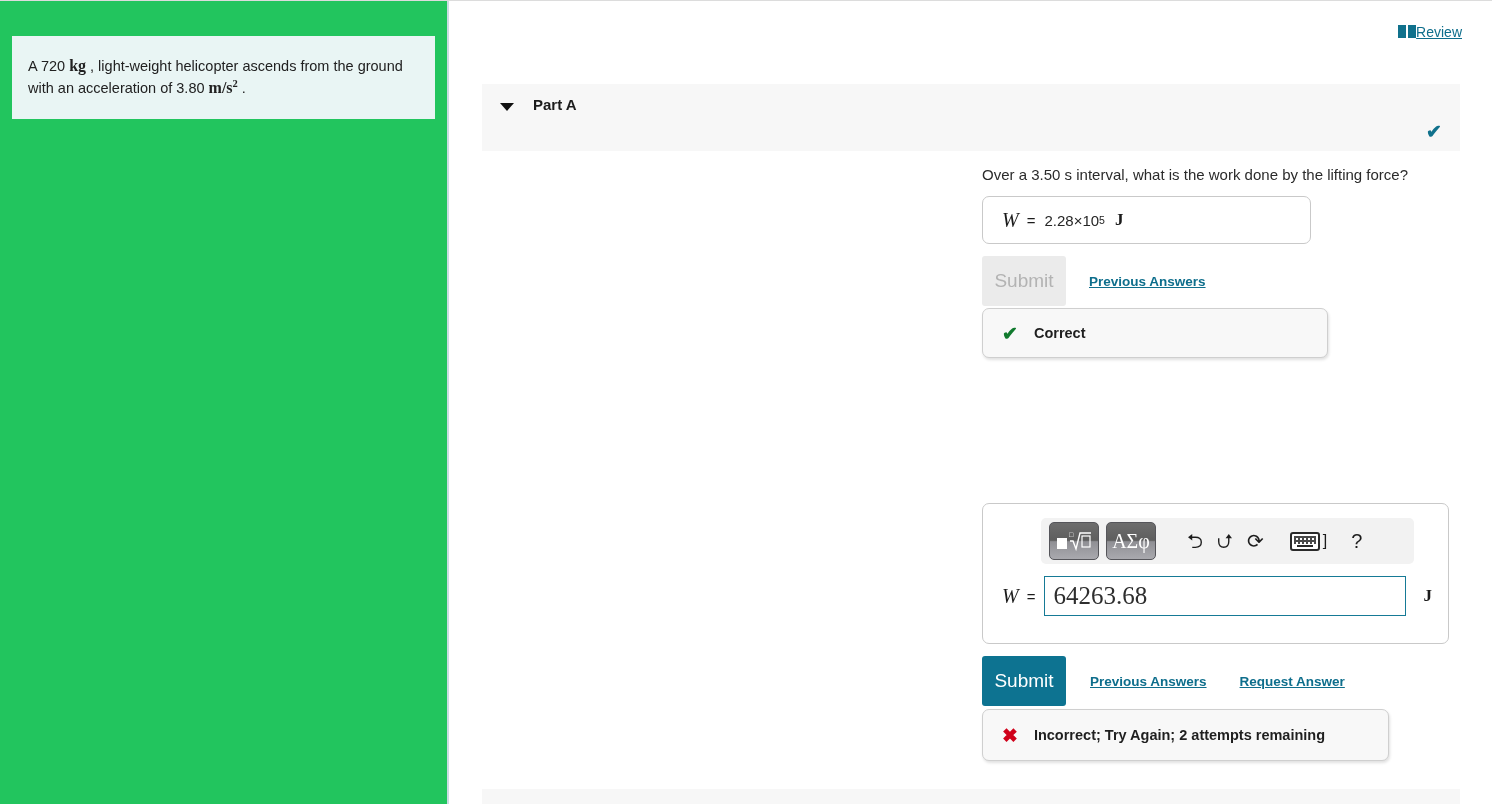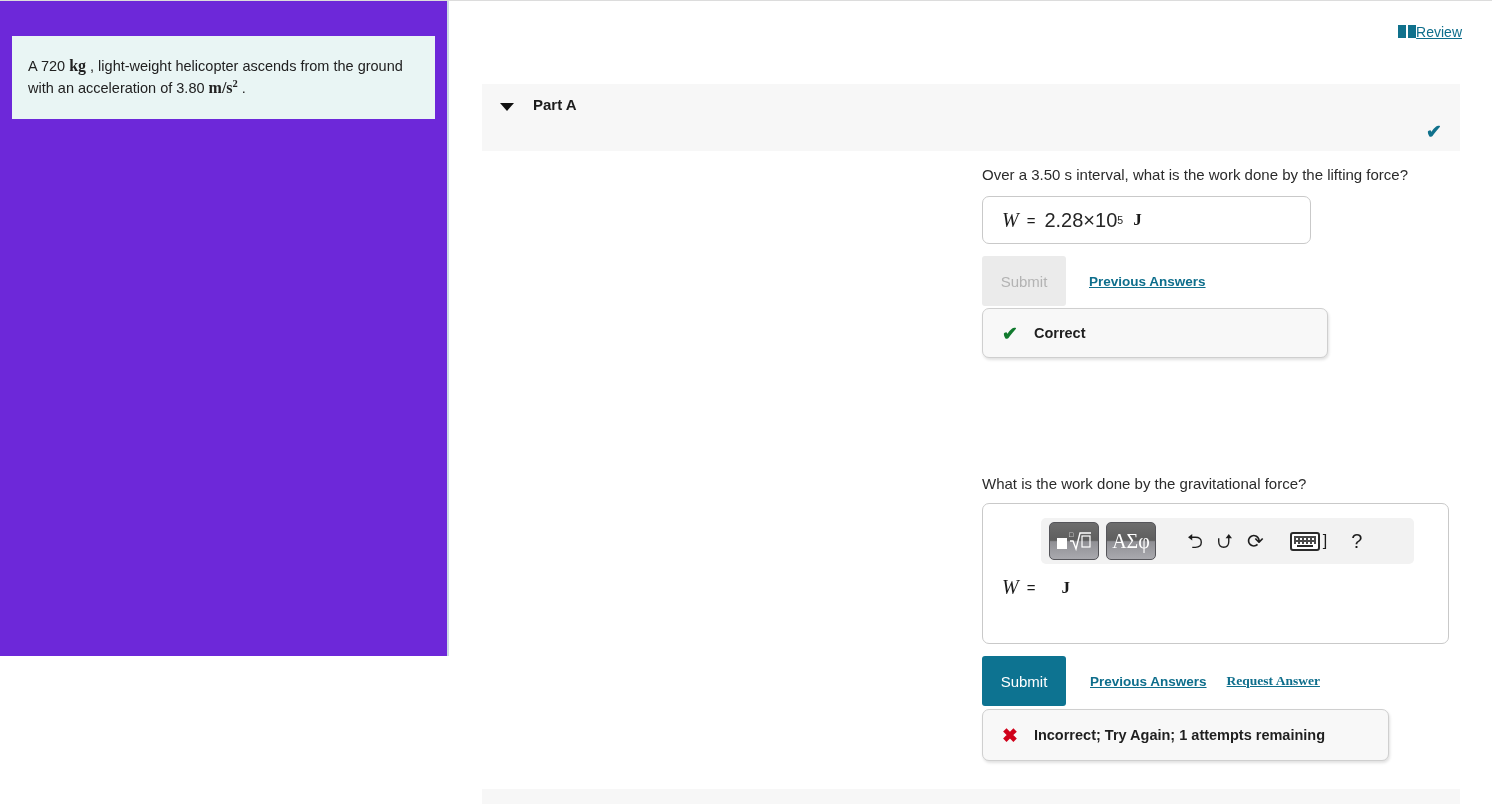--- a/index.html
+++ b/index.html
@@ -20,22 +20,22 @@
     top: 0; left: 0;
     width: 1492px;
     height: 1px;
     background: #dcdcdc;
   }
   
   .left-panel {
     position: absolute;
     top: 1px; left: 0;
     width: 449px;
-    height: 655px;
-    background: #6d28d9;
+    height: 803px;
+    background: #22c55e;
     border-right: 2px solid #ccdbe4;
     box-sizing: border-box;
   }
   .problem-box {
     position: absolute;
     top: 35px;
     left: 12px;
     width: 423px;
     box-sizing: border-box;
     background: #e9f5f4;
@@ -140,40 +140,40 @@
     color: #1b1b1b;
   }
   .eq-sign {
     font-family: "Liberation Sans", sans-serif;
     font-size: 15px;
     margin-left: 8px;
     margin-right: 9px;
     color: #1b1b1b;
   }
   .ans-value {
-    font-size: 20px;
+    font-size: 15px;
     color: #262626;
   }
   .unit-j {
     font-family: "Liberation Serif", serif;
     font-weight: bold;
     font-size: 17px;
     margin-left: 10px;
     color: #1b1b1b;
   }
   
   .btn-row {
     position: absolute;
     display: flex;
     align-items: center;
     left: 531px;
   }
   .btn-submit {
     font-family: "Liberation Sans", sans-serif;
-    font-size: 15px;
+    font-size: 19px;
     border: none;
     border-radius: 3px;
     padding: 4px;
     width: 84px;
     height: 50px;
     cursor: pointer;
   }
   .btn-submit.disabled {
     background: #ebebeb;
     color: #b3b3b3;
@@ -372,21 +372,20 @@
     <button class="btn-submit disabled">Submit</button>
     <span class="tlink" style="margin-left:23px;">Previous Answers</span>
   </div>
 
   <div class="feedback" style="top:307px; left:531px; width:346px; height:50px;">
     <span class="fb-mark ok">✔</span>
     <span class="fb-text">Correct</span>
   </div>
 
 
-  <div class="question-text" style="top:474px;">What is the work done by the gravitational force?</div>
 
   <div class="entry-box" style="top:502px; left:531px; width:467px; height:141px;">
 
     <div class="mathbar">
       <div class="mb-btn">
         <svg width="36" height="24" viewBox="0 0 36 24">
           <rect x="1" y="9" width="10" height="11" fill="#ffffff"></rect>
           <text x="13" y="8" font-family="Liberation Serif, serif" font-size="7" fill="#ffffff">□</text>
           <path d="M14 12 L17 12 L20 20 L24 4 L35 4" stroke="#ffffff" stroke-width="1.4" fill="none"></path>
           <rect x="26" y="7" width="8" height="11" fill="none" stroke="#ffffff" stroke-width="1.2"></rect>
@@ -397,29 +396,30 @@
       <span class="mb-icon">⮍</span>
       <span class="mb-icon">⟳</span>
       <span class="kbd-icon"></span>
       <span class="bracket">]</span>
       <span class="qmark">?</span>
     </div>
 
     <div class="entry-row">
       <span class="var-italic">W</span>
       <span class="eq-sign">=</span>
+      <input class="text-input" type="text" value="64263.68" style="">
       <span class="unit-j" style="margin-left:17px;">J</span>
     </div>
   </div>
 
   <div class="btn-row" style="top:655px;">
     <button class="btn-submit active">Submit</button>
     <span class="tlink" style="margin-left:24px;">Previous Answers</span>
-    <span class="tlink" style="margin-left:20px;font-family:Liberation Serif, serif;">Request Answer</span>
+    <span class="tlink" style="margin-left:33px;">Request Answer</span>
   </div>
 
   <div class="feedback" style="top:708px; left:531px; width:407px; height:52px;">
     <span class="fb-mark bad">✖</span>
-    <span class="fb-text">Incorrect; Try Again; 1 attempts remaining</span>
+    <span class="fb-text">Incorrect; Try Again; 2 attempts remaining</span>
   </div>
 
   <div class="bottom-header"></div>
 </div>
 
 </body></html>

